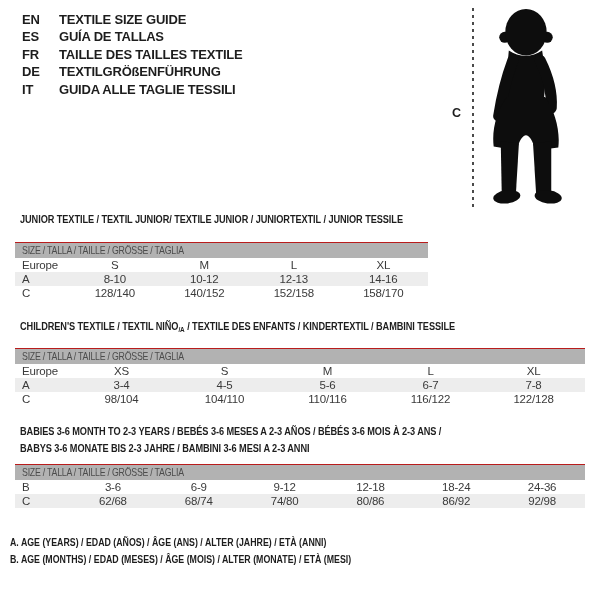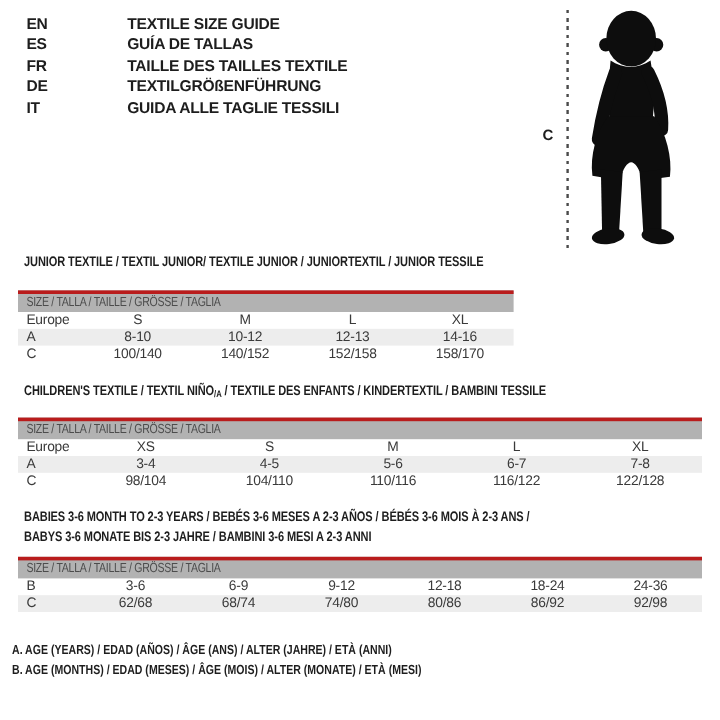--- a/index.html
+++ b/index.html
@@ -8,40 +8,40 @@
     background:var(--page-bg,#fff);
     font-family:"Liberation Sans", sans-serif;
     color:var(--text,#1d1d1d);
   }
   .abs { position:absolute; }
 
   
   .lang-list { left:22px; top:11px; }
   .lang-row { display:flex; font-weight:bold; font-size:13px; line-height:17.4px; letter-spacing:-0.2px; }
   .lang-code { width:37px; flex:0 0 37px; }
-  .lang-label { white-space:nowrap;margin-left:47px; }
+  .lang-label { white-space:nowrap; }
 
   
   .measure-line {
     left:472px; top:8px; width:2px; height:202px;
     background:repeating-linear-gradient(to bottom, var(--measure-line,#4a4a4a) 0 3px, transparent 3px 7px);
   }
   .measure-label { left:452px; top:106px; font-weight:bold; font-size:12.5px; }
   .baby-svg { left:481px; top:6px; width:94px; height:204px; color:var(--silhouette,#0d0d0d); }
 
   
   .cond { transform-origin:0 50%; transform:scaleX(.8); white-space:nowrap; }
 
   .tbl-title { left:20px; font-weight:bold; font-size:11.5px; letter-spacing:-0.1px; line-height:17px; }
 
   .tbl { left:15px; }
   .thead {
     height:15px; line-height:15px; font-size:11px; letter-spacing:-0.3px;
     background:var(--header-bg,#b2b2b2); color:var(--header-text,#4c4c4c);
-    padding-left:7px; border-top:3px solid #b91c1c;
+    padding-left:7px; border-top:1px solid #b91c1c;
   }
   .trow { display:grid; height:14px; align-items:center; font-size:11.5px; color:var(--table-text,#3a3a3a); letter-spacing:-0.2px; }
   .cols4 { grid-template-columns:55px repeat(4,1fr); }
   .cols5 { grid-template-columns:55px repeat(5,1fr); }
   .cols6 { grid-template-columns:55px repeat(6,1fr); }
   .stripe { background:var(--stripe-bg,#ededed); }
   .tlabel { padding-left:7px; text-align:left; }
   .tcell { text-align:center; }
   sub.small { font-size:8px; vertical-align:-2px; }
 
@@ -107,21 +107,21 @@
   </div>
   <div class="trow cols4 stripe">
     <span class="tlabel">A</span>
     <span class="tcell">8-10</span>
     <span class="tcell">10-12</span>
     <span class="tcell">12-13</span>
     <span class="tcell">14-16</span>
   </div>
   <div class="trow cols4">
     <span class="tlabel">C</span>
-    <span class="tcell">100/140</span>
+    <span class="tcell">128/140</span>
     <span class="tcell">140/152</span>
     <span class="tcell">152/158</span>
     <span class="tcell">158/170</span>
   </div>
 </div>
 
 <div class="abs tbl-title" style="top:318px">
   <span class="cond" style="display:inline-block"><span>CHILDREN'S TEXTILE / TEXTIL NIÑO</span><sub class="small">/A</sub><span> / TEXTILE DES ENFANTS / KINDERTEXTIL / BAMBINI TESSILE</span></span>
 </div>
 <div class="abs tbl" style="top:348px;width:570px">

